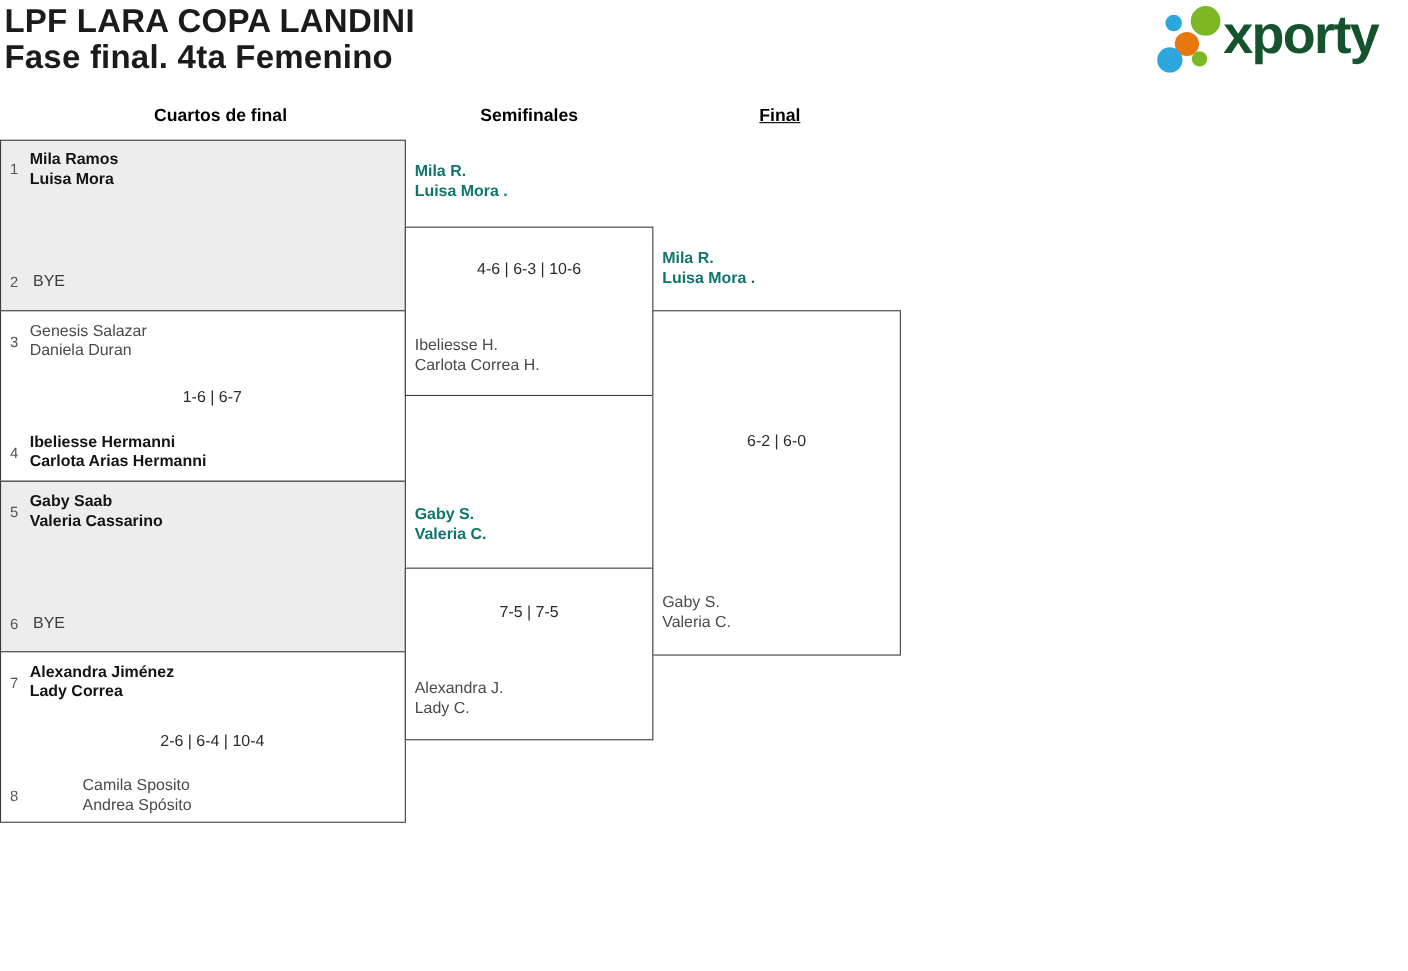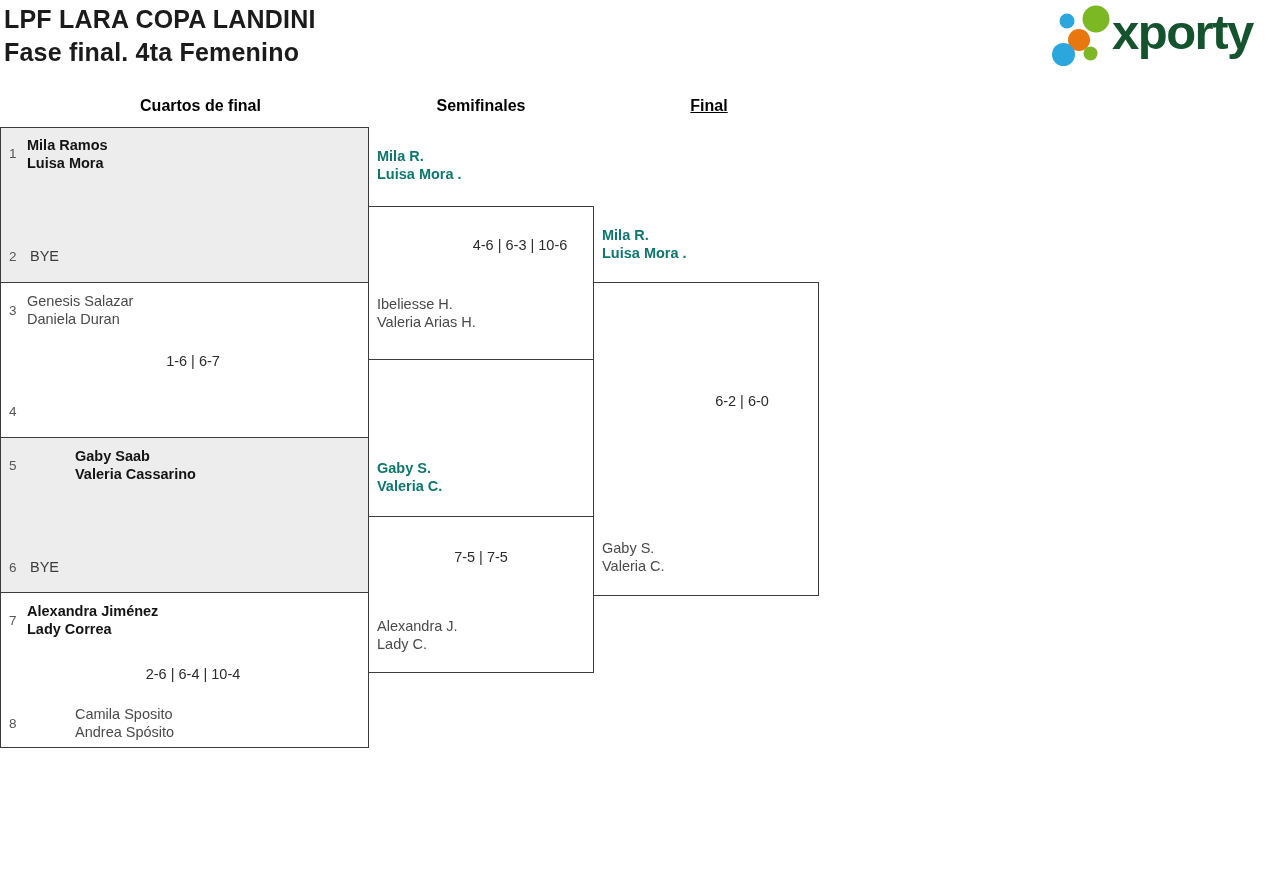--- a/index.html
+++ b/index.html
@@ -9,21 +9,21 @@
     height: 883px;
     background: #ffffff;
     font-family: "Liberation Sans", sans-serif;
     overflow: hidden;
   }
   
   .title {
     position: absolute;
     left: 4px;
     top: 3px;
-    font-size: 25px;
+    font-size: 30px;
     line-height: 33px;
     font-weight: 700;
     color: #1b1b1b;
     letter-spacing: 0.2px;
   }
   .logo {
     position: absolute;
     left: 1049px;
     top: 0;
     width: 228px;
@@ -131,25 +131,29 @@
   </div>
 
   <div class="match" style="left:0; top:282px; width:369px; height:156px;">
     <span class="seed" style="top:19px;">3</span>
     <div class="team" style="top:10px;">
       <div>Genesis Salazar</div>
       <div>Daniela Duran</div>
     </div>
     <div class="score inbox">1-6 | 6-7</div>
     <span class="seed" style="top:120px;">4</span>
+    <div class="team winner" style="top:111px;">
+      <div>Ibeliesse Hermanni</div>
+      <div>Carlota Arias Hermanni</div>
+    </div>
   </div>
 
   <div class="match gray" style="left:0; top:437px; width:369px; height:156px;">
     <span class="seed" style="top:19px;">5</span>
-    <div class="team winner" style="top:10px;margin-left:48px;">
+    <div class="team winner" style="top:10px;">
       <div>Gaby Saab</div>
       <div>Valeria Cassarino</div>
     </div>
     <span class="seed" style="top:121px;">6</span>
     <div class="team bye" style="top:121px;">BYE</div>
   </div>
 
   <div class="match" style="left:0; top:592px; width:369px; height:156px;">
     <span class="seed" style="top:19px;">7</span>
     <div class="team winner" style="top:10px;">
@@ -162,41 +166,41 @@
       <div>Camila Sposito</div>
       <div>Andrea Spósito</div>
     </div>
   </div>
 
   <div class="match" style="left:368px; top:206px; width:226px; height:154px;"></div>
   <div class="rlabel winner" style="left:377px; top:147px;">
     <div>Mila R.</div>
     <div>Luisa Mora .</div>
   </div>
-  <div class="score" style="left:368px; width:226px; top:237px;margin-left:39px;">4-6 | 6-3 | 10-6</div>
-  <div class="rlabel" style="left:377px; top:295px;">
+  <div class="score" style="left:368px; width:226px; top:237px;">4-6 | 6-3 | 10-6</div>
+  <div class="rlabel" style="left:377px; top:305px;">
     <div>Ibeliesse H.</div>
-    <div>Valeria Arias H.</div>
+    <div>Carlota Correa H.</div>
   </div>
 
   <div class="match" style="left:368px; top:516px; width:226px; height:157px;"></div>
   <div class="rlabel winner" style="left:377px; top:459px;">
     <div>Gaby S.</div>
     <div>Valeria C.</div>
   </div>
   <div class="score" style="left:368px; width:226px; top:549px;">7-5 | 7-5</div>
   <div class="rlabel" style="left:377px; top:617px;">
     <div>Alexandra J.</div>
     <div>Lady C.</div>
   </div>
 
   <div class="match" style="left:593px; top:282px; width:226px; height:314px;"></div>
   <div class="rlabel winner" style="left:602px; top:226px;">
     <div>Mila R.</div>
     <div>Luisa Mora .</div>
   </div>
-  <div class="score" style="left:593px; width:226px; top:393px;padding-left:36px;">6-2 | 6-0</div>
+  <div class="score" style="left:593px; width:226px; top:393px;">6-2 | 6-0</div>
   <div class="rlabel" style="left:602px; top:539px;">
     <div>Gaby S.</div>
     <div>Valeria C.</div>
   </div>
 
 </div>
 
 </body></html>

